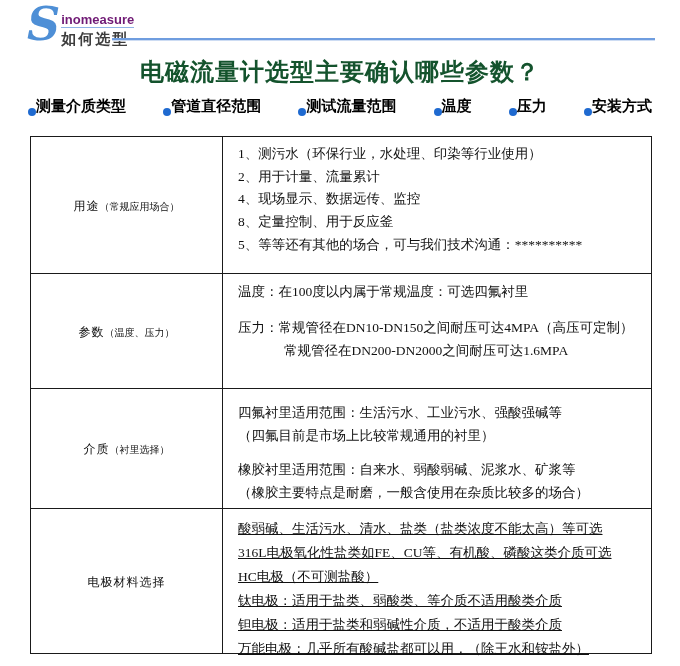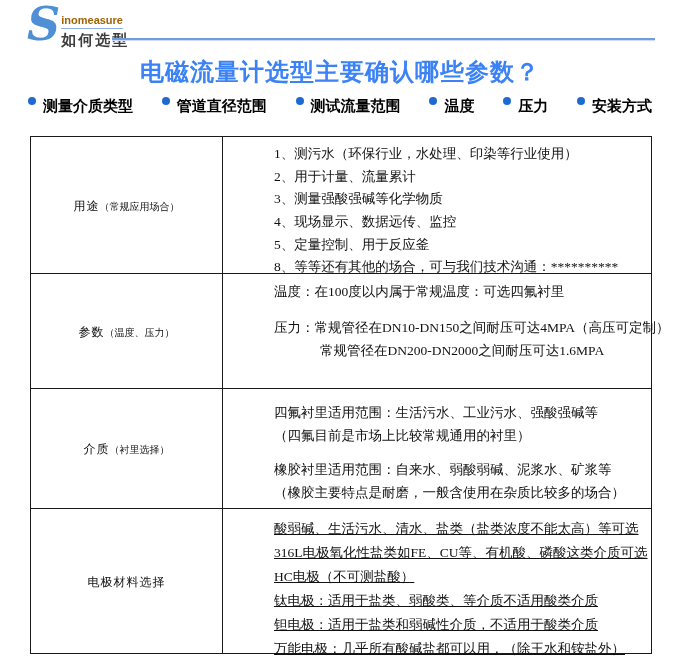--- a/index.html
+++ b/index.html
@@ -5,48 +5,48 @@
   html,body{margin:0;padding:0;background:#fff;}
   .page{position:relative;width:680px;height:666px;background:#ffffff;overflow:hidden;
         font-family:"Liberation Serif","DejaVu Serif",serif;color:#111;}
 
   
   .logo{position:absolute;left:27px;top:3px;display:flex;align-items:flex-start;}
   .logo-s{font-family:"DejaVu Serif",serif;font-style:italic;font-weight:bold;
           font-size:46px;line-height:42px;color:#4e8fd6;}
   .brand-col{margin-left:1px;padding-top:7px;}
   .brand{display:inline-block;font-family:"Liberation Sans",sans-serif;font-weight:bold;
-         font-size:11px;color:#a16207;line-height:13px;border-bottom:1px solid #8fb3e6;
+         font-size:13px;color:#701a75;line-height:13px;border-bottom:1px solid #8fb3e6;
          padding-bottom:1px;}
   .tagline{font-family:"Liberation Sans",sans-serif;font-weight:bold;font-size:15px;
            color:#3d3d3d;letter-spacing:2px;margin-top:2px;line-height:17px;}
   .rule{position:absolute;left:112px;top:38px;width:543px;height:2px;background:#6f9ddf;
         border-bottom:1px solid #cddcf3;}
 
   
   .title{position:absolute;top:56px;left:0;width:100%;text-align:center;
-         font-size:24px;font-weight:bold;letter-spacing:1px;color:#3b82f6;}
+         font-size:24px;font-weight:bold;letter-spacing:1px;color:#14532d;}
 
   
   .bullets{position:absolute;top:97px;left:28px;width:624px;display:flex;
            justify-content:space-between;align-items:center;
            font-family:"Liberation Sans",sans-serif;font-weight:bold;font-size:15px;color:#000;}
-  .bullet{display:flex;align-items:flex-start;gap:7px;}
+  .bullet{display:flex;align-items:flex-end;}
   .dot{width:8px;height:8px;border-radius:50%;background:#1f6ad0;flex:0 0 8px;}
 
   
   .table{position:absolute;left:30px;top:136px;width:620px;border:1px solid #1a1a1a;}
   .trow{display:flex;}
   .trow + .trow{border-top:1px solid #1a1a1a;}
   .tlabel{flex:0 0 191px;width:191px;display:flex;align-items:center;justify-content:center;
           border-right:1px solid #1a1a1a;text-align:center;}
   .lmain{font-size:12px;letter-spacing:1px;}
   .lsub{font-size:10px;}
   .tcontent{flex:1;padding-left:15px;font-size:13.5px;min-width:0;}
-  .line{height:22.6px;display:flex;align-items:center;white-space:nowrap;margin-left:36px;}
+  .line{height:22.6px;display:flex;align-items:center;white-space:nowrap;}
   .r0{padding-top:6px;}
   .r1{padding-top:6px;} .r1 .line{height:23px;}
   .r2{padding-top:12px;text-align:right;} .r2 .line{height:23px;}
   .r3{padding-top:8px;}  .r3 .line{height:24px;text-decoration:underline;}
   .sp12{height:13px;} .sp10{height:11px;}
   .indent{padding-left:46px;}
   .h136{height:136px;} .h114{height:114px;} .h119{height:119px;} .h144{height:144px;}
 </style>
 </head>
 <body>
@@ -95,24 +95,23 @@
 
     <div class="trow h136">
       <div class="tlabel">
         <span>
           <span class="lmain">用途</span><span class="lsub">（常规应用场合）</span>
         </span>
       </div>
       <div class="tcontent r0">
         <div class="line">1、测污水（环保行业，水处理、印染等行业使用）</div>
         <div class="line">2、用于计量、流量累计</div>
-        <div class="line">3、测量强酸强碱等化学物质</div>
         <div class="line">4、现场显示、数据远传、监控</div>
-        <div class="line">5、定量控制、用于反应釜</div>
-        <div class="line">8、等等还有其他的场合，可与我们技术沟通：**********</div>
+        <div class="line">8、定量控制、用于反应釜</div>
+        <div class="line">5、等等还有其他的场合，可与我们技术沟通：**********</div>
       </div>
     </div>
 
     <div class="trow h114">
       <div class="tlabel">
         <span>
           <span class="lmain">参数</span><span class="lsub">（温度、压力）</span>
         </span>
       </div>
       <div class="tcontent r1">

